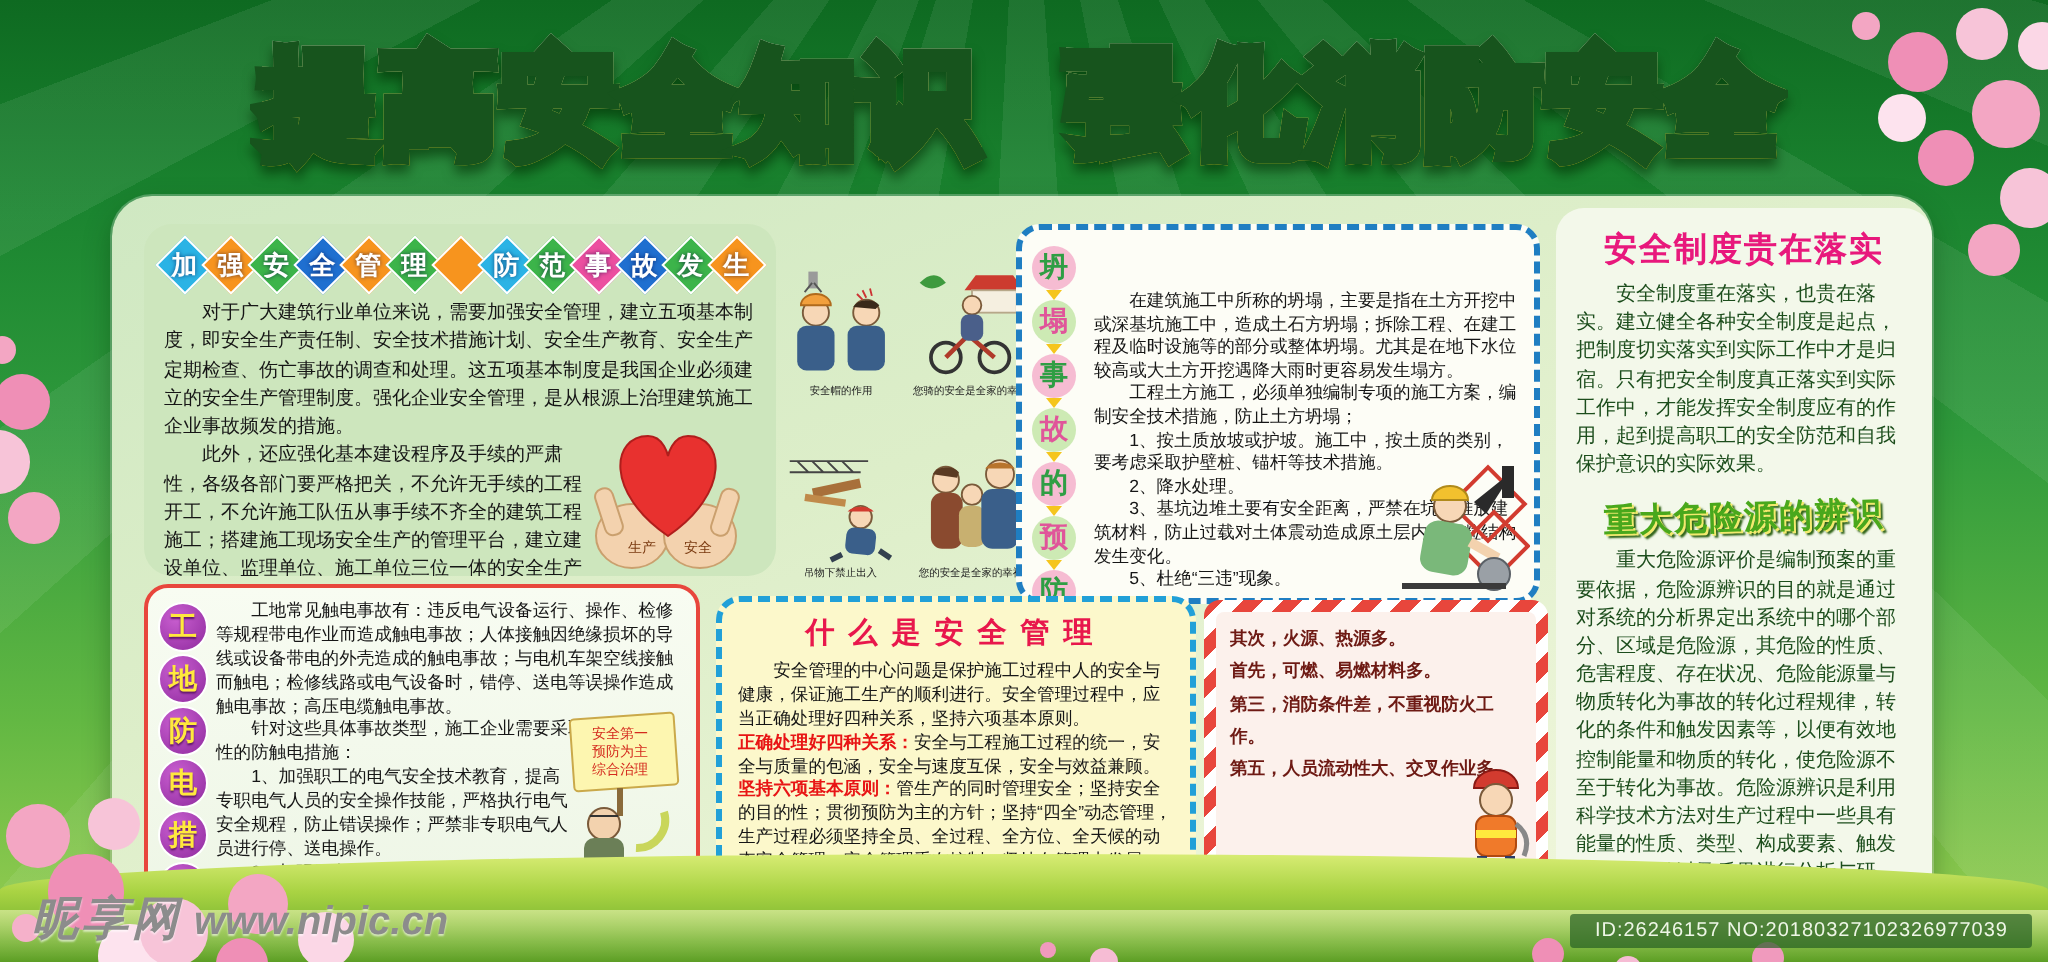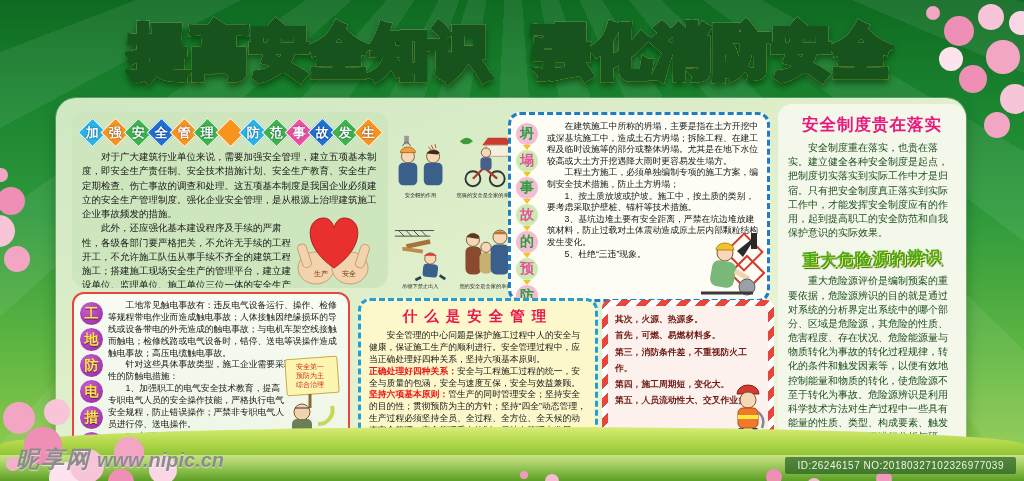--- a/index.html
+++ b/index.html
@@ -74,21 +74,21 @@
   
   .p-collapse{left:508px;top:112px;width:262px;height:190px;background:#fdfdf6;
     border:3px dashed #1f7ec2;border-radius:12px;padding:6px 6px 4px 6px;}
   .vcol{position:absolute;left:5px;top:8px;display:flex;flex-direction:column;align-items:center;}
   .cir{width:22px;height:22px;border-radius:50%;display:flex;align-items:center;justify-content:center;flex:none;}
   .cir i{font-style:normal;font-weight:900;font-size:14px;}
   .cir.pk{background:#f6bcd2;} .cir.pk i{color:#2f9e44;}
   .cir.gn{background:#cdeab4;} .cir.gn i{color:#e0559a;}
   .arr{width:0;height:0;border-left:4px solid transparent;border-right:4px solid transparent;
     border-top:5px solid #f5c51d;margin:0;}
-  .p-collapse .txt{margin-left:30px;}
+  .p-collapse .txt{margin-left:30px;margin-top:24px;}
   .p-collapse p{font-size:8.8px;line-height:1.32;}
   .digger-svg{position:absolute;right:2px;bottom:2px;width:74px;height:66px;}
   
   .p-elec{left:72px;top:292px;width:278px;height:158px;border:2px solid #e8463c;border-radius:12px;
     background:linear-gradient(180deg,#f8fcf2,#eef6e6);padding:6px 6px 4px 6px;}
   .vcol2{position:absolute;left:5px;top:7px;display:flex;flex-direction:column;gap:1px;}
   .cir2{width:23px;height:23px;border-radius:50%;background:radial-gradient(circle at 35% 30%,#c95fd0,#8f2a9e);
     border:1px solid #fff;display:flex;align-items:center;justify-content:center;flex:none;}
   .cir2 i{font-style:normal;font-weight:900;font-size:14px;color:#ffe93d;text-shadow:0 1px 1px #5e1468;}
   .p-elec .txt{margin-left:28px;}
@@ -272,20 +272,21 @@
         </span>
         <b class="arr"></b>
       <span class="cir pk">
           <i>防</i>
         </span>
     </div>
     <div class="txt">
       <p class="ind">在建筑施工中所称的坍塌，主要是指在土方开挖中或深基坑施工中，造成土石方坍塌；拆除工程、在建工程及临时设施等的部分或整体坍塌。尤其是在地下水位较高或大土方开挖遇降大雨时更容易发生塌方。</p>
       <p class="ind">工程土方施工，必须单独编制专项的施工方案，编制安全技术措施，防止土方坍塌；</p>
       <p class="ind">1、按土质放坡或护坡。施工中，按土质的类别，要考虑采取护壁桩、锚杆等技术措施。</p>
+      <p class="ind">2、降水处理。</p>
       <p class="ind">3、基坑边堆土要有安全距离，严禁在坑边堆放建筑材料，防止过载对土体震动造成原土层内部颗粒结构发生变化。</p>
       <p class="ind">5、杜绝“三违”现象。</p>
     </div>
     <svg class="digger-svg" viewBox="0 0 74 66">
       <rect x="40" y="8" width="26" height="26" fill="none" stroke="#d23b2f" stroke-width="2" transform="rotate(45 53 21)"></rect>
       <rect x="44" y="30" width="24" height="24" fill="none" stroke="#d23b2f" stroke-width="2" transform="rotate(45 56 42)"></rect>
       <path d="M66 4 L46 20 L52 26 Z" fill="#2a2a2a"></path>
       <rect x="60" y="2" width="6" height="16" fill="#2a2a2a"></rect>
       <circle cx="34" cy="22" r="8" fill="#f7d7b6" stroke="#7a5a3a"></circle>
       <path d="M25 19 a9 7 0 0 1 18 0 Z" fill="#f2c12e" stroke="#b08a1a"></path>
@@ -343,21 +344,20 @@
     <p class="ind">安全管理的中心问题是保护施工过程中人的安全与健康，保证施工生产的顺利进行。安全管理过程中，应当正确处理好四种关系，坚持六项基本原则。</p>
     <p><span class="redlab">正确处理好四种关系：</span><span>安全与工程施工过程的统一，安全与质量的包涵，安全与速度互保，安全与效益兼顾。</span></p>
     <p><span class="redlab">坚持六项基本原则：</span><span>管生产的同时管理安全；坚持安全的目的性；贯彻预防为主的方针；坚持“四全”动态管理，生产过程必须坚持全员、全过程、全方位、全天候的动态安全管理；安全管理重在控制；坚持在管理中发展、提高的原则。</span></p>
   </div>
 
   <div class="panel p-fire">
     <div class="p-fire-in">
       <p>其次，火源、热源多。</p>
       <p>首先，可燃、易燃材料多。</p>
       <p>第三，消防条件差，不重视防火工作。</p>
-      <p>第四，施工周期短，变化大。</p>
       <p>第五，人员流动性大、交叉作业多。</p>
       <svg class="fireman-svg" viewBox="0 0 38 58">
         <path d="M8 12 a11 9 0 0 1 22 0 Z" fill="#d23b2f" stroke="#8a1a14"></path>
         <circle cx="19" cy="18" r="8" fill="#f7d7b6" stroke="#7a5a3a"></circle>
         <rect x="9" y="26" width="20" height="20" rx="5" fill="#f07a2a" stroke="#b04a10"></rect>
         <rect x="9" y="33" width="20" height="4" fill="#ffe93d"></rect>
         <path d="M12 46 v10 M26 46 v10" stroke="#2a3a6a" stroke-width="5"></path>
         <path d="M29 30 q8 6 4 16" stroke="#888" stroke-width="2.5" fill="none"></path>
       </svg>
     </div>

